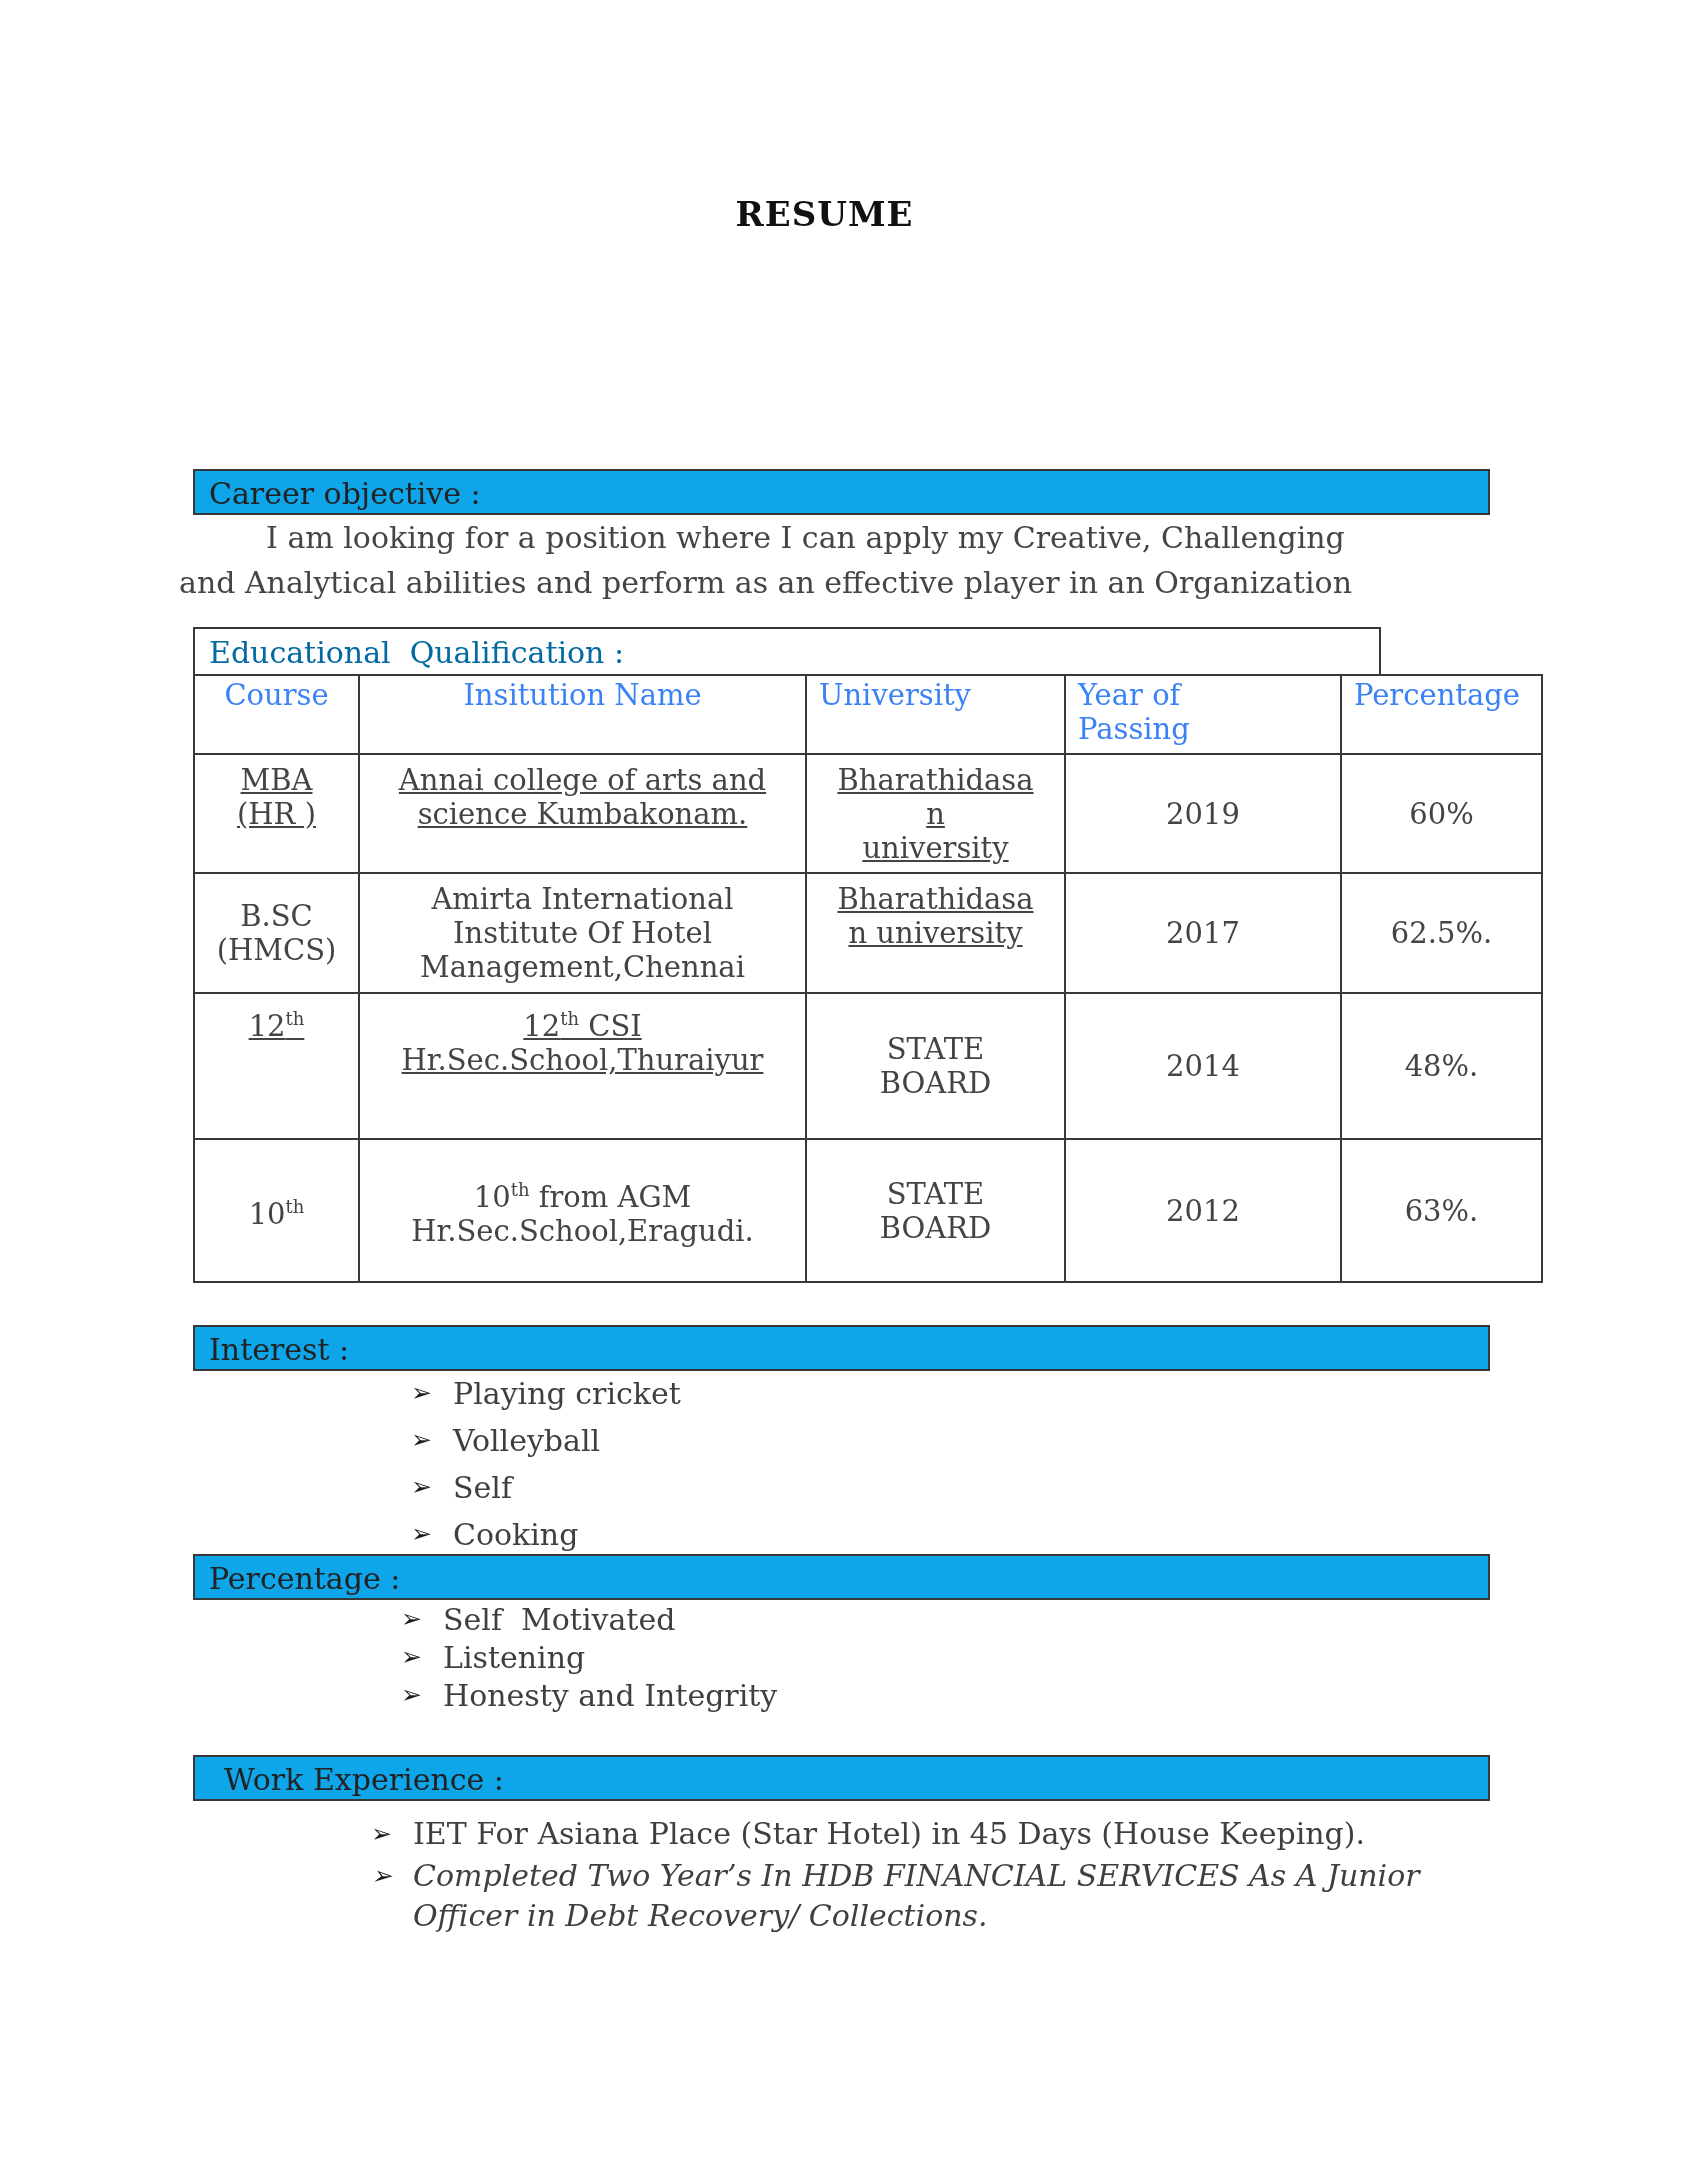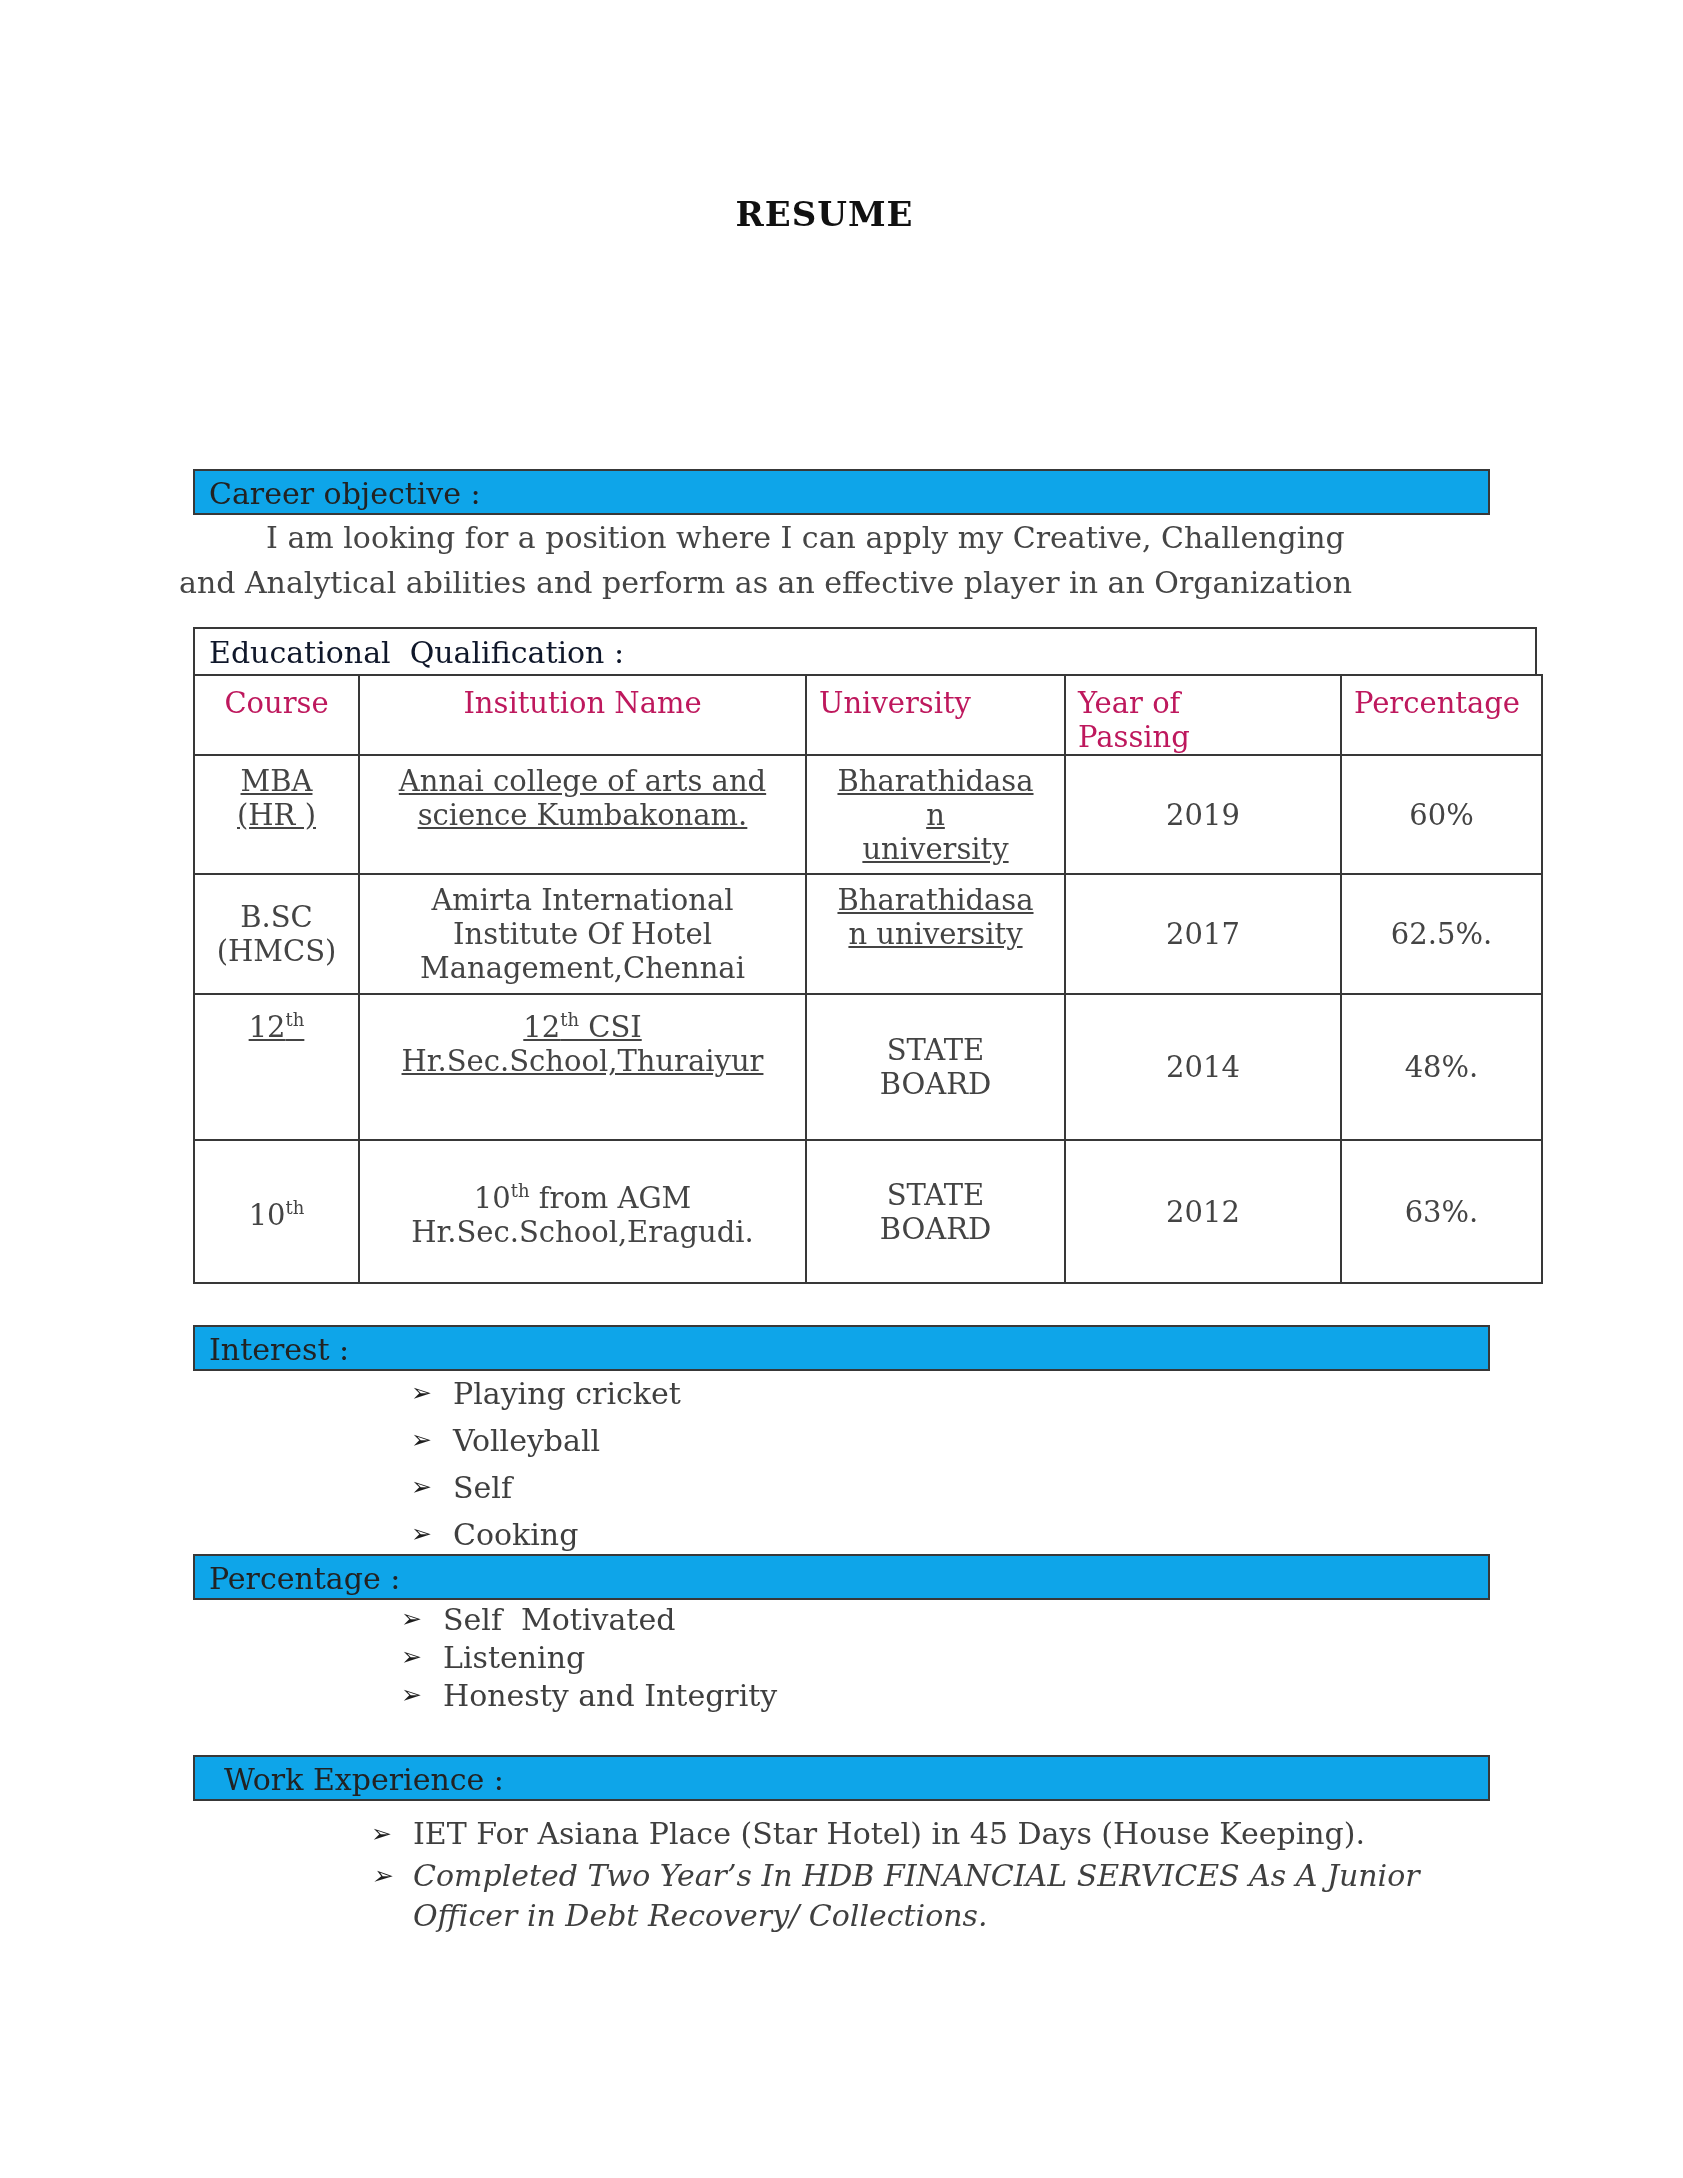--- a/index.html
+++ b/index.html
@@ -43,42 +43,42 @@
     position: absolute;
     top: 515px; left: 179px; width: 1307px;
     font-size: 30px;
     line-height: 45px;
     color: #454545;
   }
   .obj-line1 { padding-left: 87px; }
 
   #edu-head {
     position: absolute;
-    top: 627px; left: 193px; width: 1344px; height: 49px;
+    top: 627px; left: 193px; width: 1188px; height: 49px;
     border: 2px solid #383838;
     font-size: 30px;
-    color: #0f172a;
+    color: #0369a1;
     padding: 6px 0 0 14px;
   }
   .edu-table {
     position: absolute;
     top: 674px; left: 193px;
     width: 1348px;
     border-collapse: collapse;
     table-layout: fixed;
     font-size: 29px;
     color: #444444;
   }
   .edu-table td, .edu-table th {
     border: 2px solid #383838;
     vertical-align: middle;
     line-height: 34px;
     overflow: hidden;
   }
-  .edu-table th { font-weight: normal; color: #be185d; vertical-align: top; padding-top: 10px; }
+  .edu-table th { font-weight: normal; color: #3b82f6; vertical-align: top; padding-top: 2px; }
   .th-center, .td-center { text-align: center; }
   .th-left { text-align: left; padding-left: 12px; }
   .row-h  { height: 79px; }
   .row-0  { height: 119px; }
   .row-1  { height: 120px; }
   .row-2  { height: 146px; }
   .row-3  { height: 143px; }
   td.v-top { vertical-align: top; padding-top: 8px; text-decoration: underline; }
   sup { font-size: 0.62em; }
 

